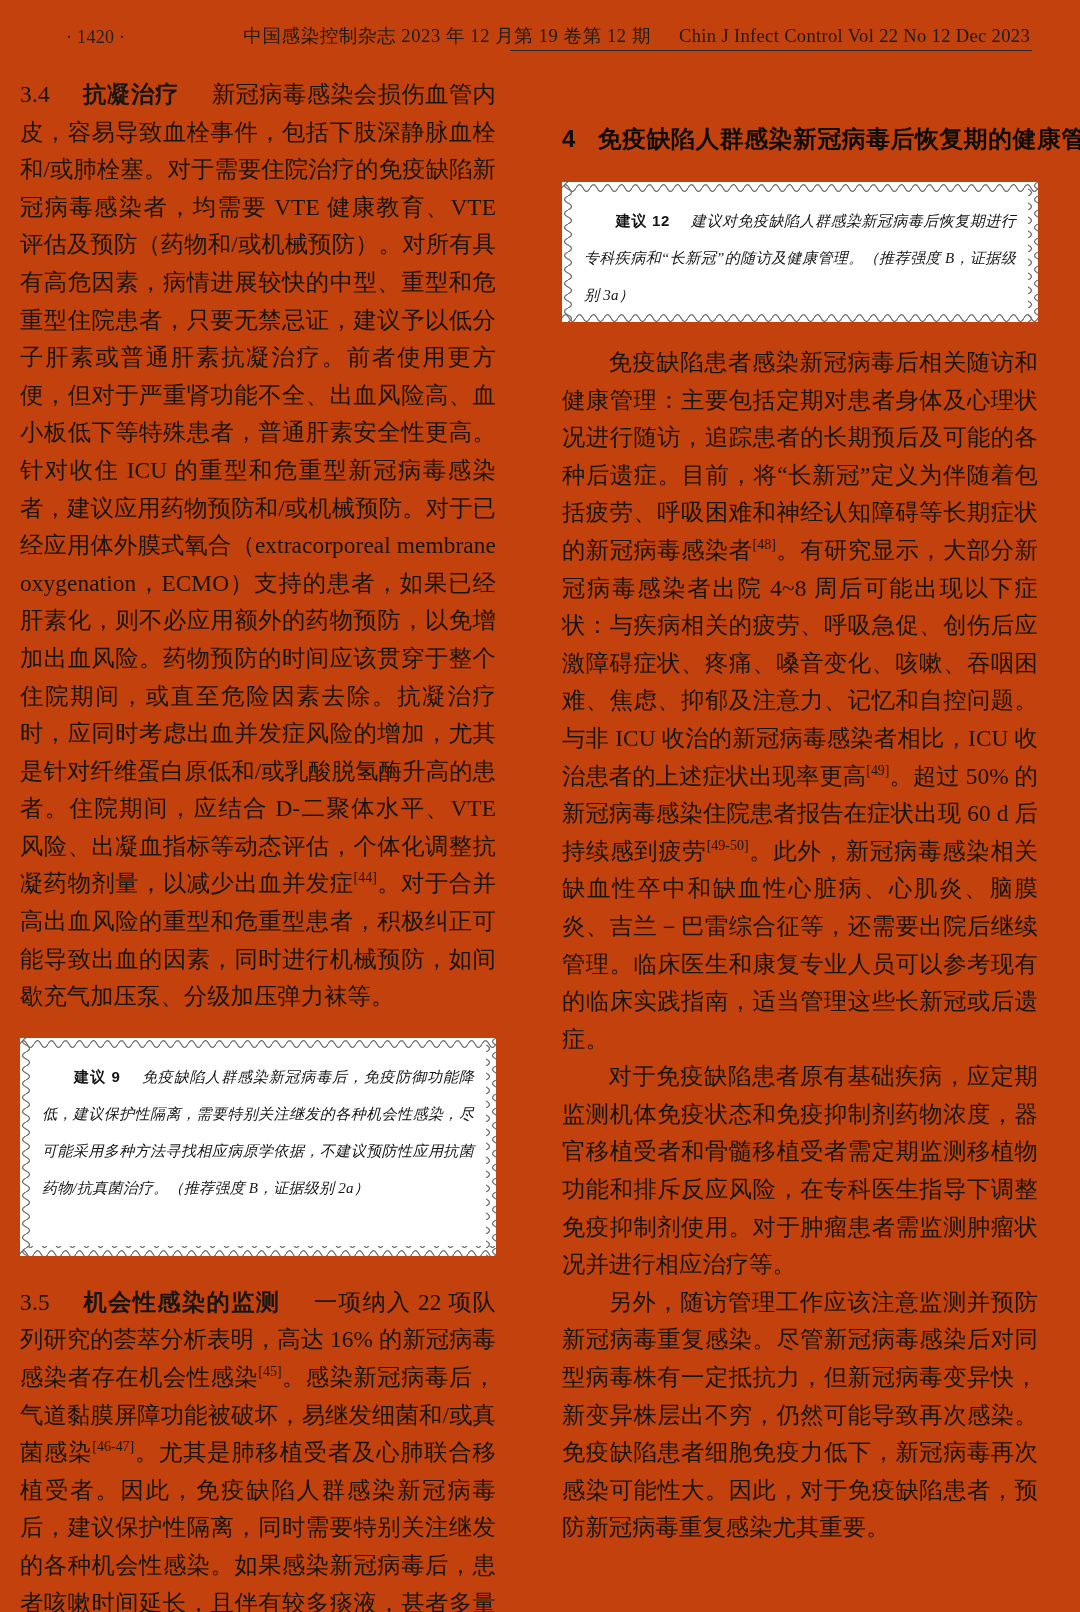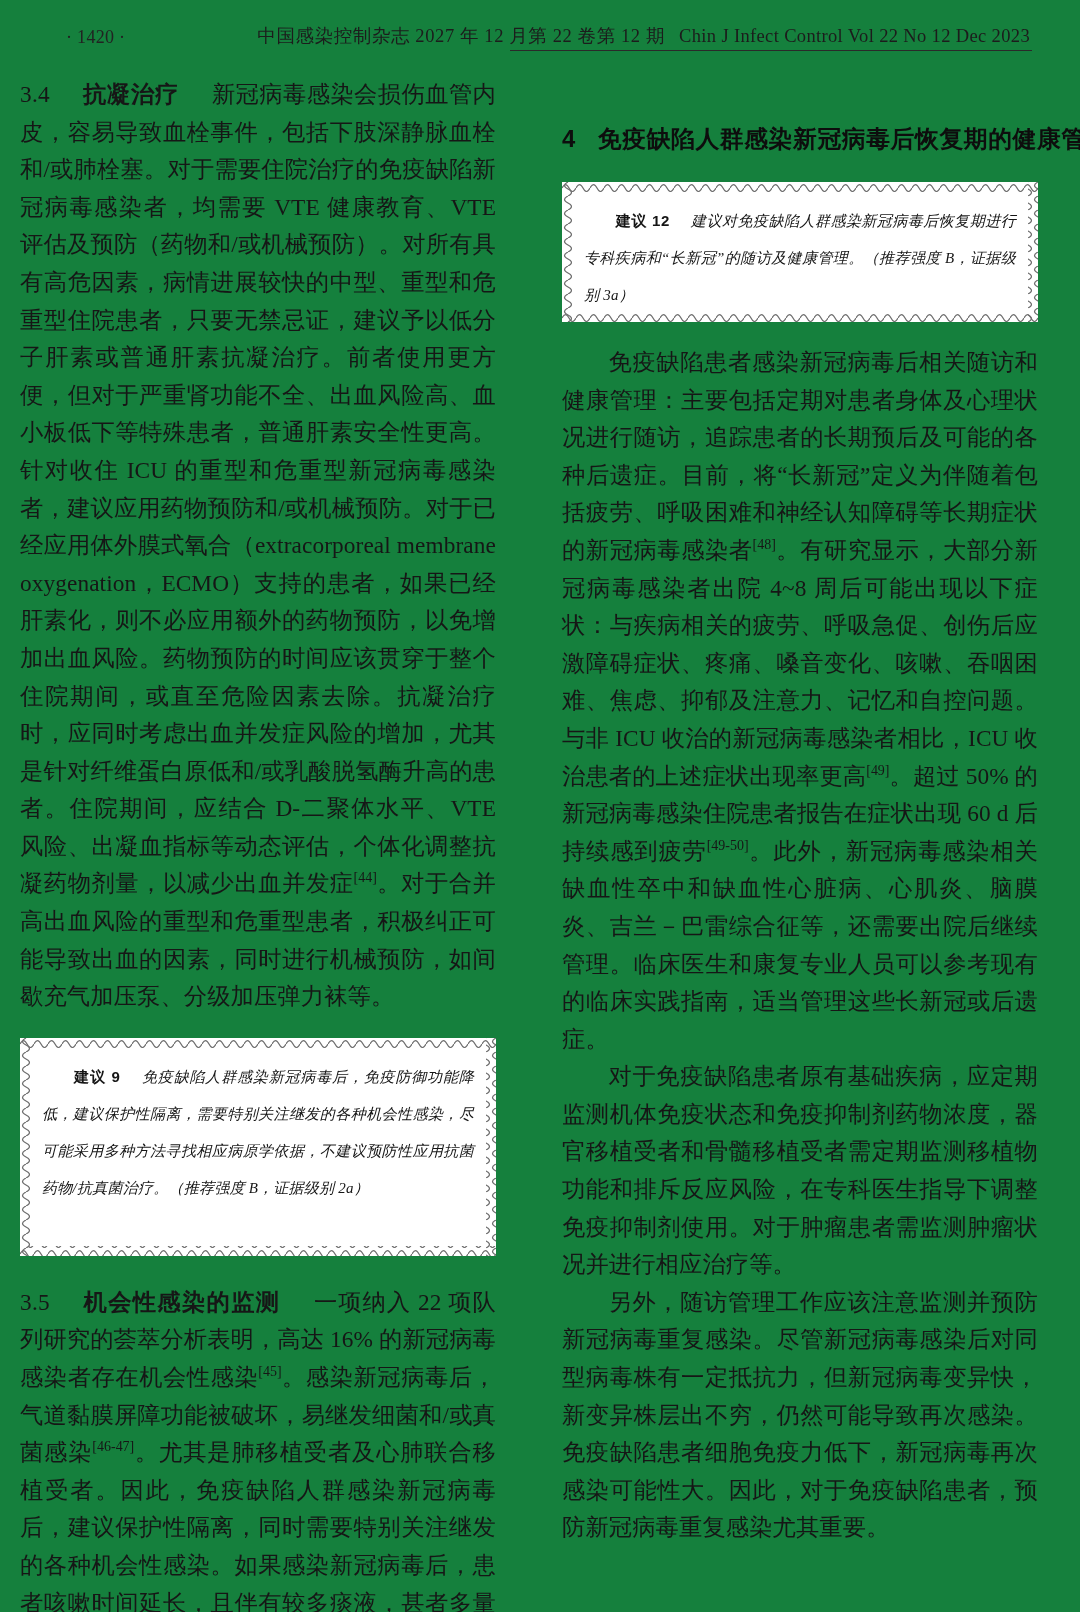--- a/index.html
+++ b/index.html
@@ -14,21 +14,21 @@
     color: #171717;
     position: relative;
     overflow: hidden;
   }
 
   .page {
     position: absolute;
     left: 0; top: 0;
     width: 1080px;
     height: 1612px;
-    background: #15803d;
+    background: #c2410c;
   }
 
   
   .runhead {
     position: absolute;
     left: 48px;
     top: 14px;
     width: 984px;
     height: 34px;
     display: flex;
@@ -46,21 +46,21 @@
     color: #222;
   }
   .runhead .journal {
     font-family: "Liberation Serif", serif;
     font-size: 18.5px;
     white-space: nowrap;
     letter-spacing: 0.2px;
     padding-right: 2px;
   }
   .runhead .journal .cn { letter-spacing: 0.6px; }
-  .runhead .journal .en { margin-left: 14px; letter-spacing: 0.35px; text-align: right; }
+  .runhead .journal .en { margin-left: 28px; letter-spacing: 0.35px; text-align: right; }
 
   .runrule {
     position: absolute;
     left: 510px;
     top: 50px;
     width: 522px;
     height: 1.4px;
     background: #2a2a2a;
   }
 
@@ -169,21 +169,21 @@
   .rectext .ind { display: inline-block; width: 2.1em; }
 </style>
 </head>
 <body>
 
 <div class="page">
 
   <div class="runhead">
     <span class="folio">· 1420 ·</span>
     <span class="journal">
-      <span class="cn">中国感染控制杂志 2027 年 12 月第 22 卷第 12 期</span><span class="en lat">Chin J Infect Control Vol 22 No 12 Dec 2023</span>
+      <span class="cn">中国感染控制杂志 2023 年 12 月第 19 卷第 12 期</span><span class="en lat">Chin J Infect Control Vol 22 No 12 Dec 2023</span>
     </span>
   </div>
   <div class="runrule"></div>
 
   <div class="columns">
 
     <div class="col col-left">
 
       <p class="body"><span class="sec-num lat">3.4</span><span class="sp-lg"></span><span class="sec-title-b">抗凝治疗</span><span class="sp-lg"></span><span>新冠病毒感染会损伤血管内皮，容易导致血栓事件，包括下肢深静脉血栓和/或肺栓塞。对于需要住院治疗的免疫缺陷新冠病毒感染者，均需要 VTE 健康教育、VTE 评估及预防（药物和/或机械预防）。对所有具有高危因素，病情进展较快的中型、重型和危重型住院患者，只要无禁忌证，建议予以低分子肝素或普通肝素抗凝治疗。前者使用更方便，但对于严重肾功能不全、出血风险高、血小板低下等特殊患者，普通肝素安全性更高。针对收住 ICU 的重型和危重型新冠病毒感染者，建议应用药物预防和/或机械预防。对于已经应用体外膜式氧合（extracorporeal membrane oxygenation，ECMO）支持的患者，如果已经肝素化，则不必应用额外的药物预防，以免增加出血风险。药物预防的时间应该贯穿于整个住院期间，或直至危险因素去除。抗凝治疗时，应同时考虑出血并发症风险的增加，尤其是针对纤维蛋白原低和/或乳酸脱氢酶升高的患者。住院期间，应结合 D-二聚体水平、VTE 风险、出凝血指标等动态评估，个体化调整抗凝药物剂量，以减少出血并发症</span><sup class="ref">[44]</sup><span>。对于合并高出血风险的重型和危重型患者，积极纠正可能导致出血的因素，同时进行机械预防，如间歇充气加压泵、分级加压弹力袜等。</span></p>
 

